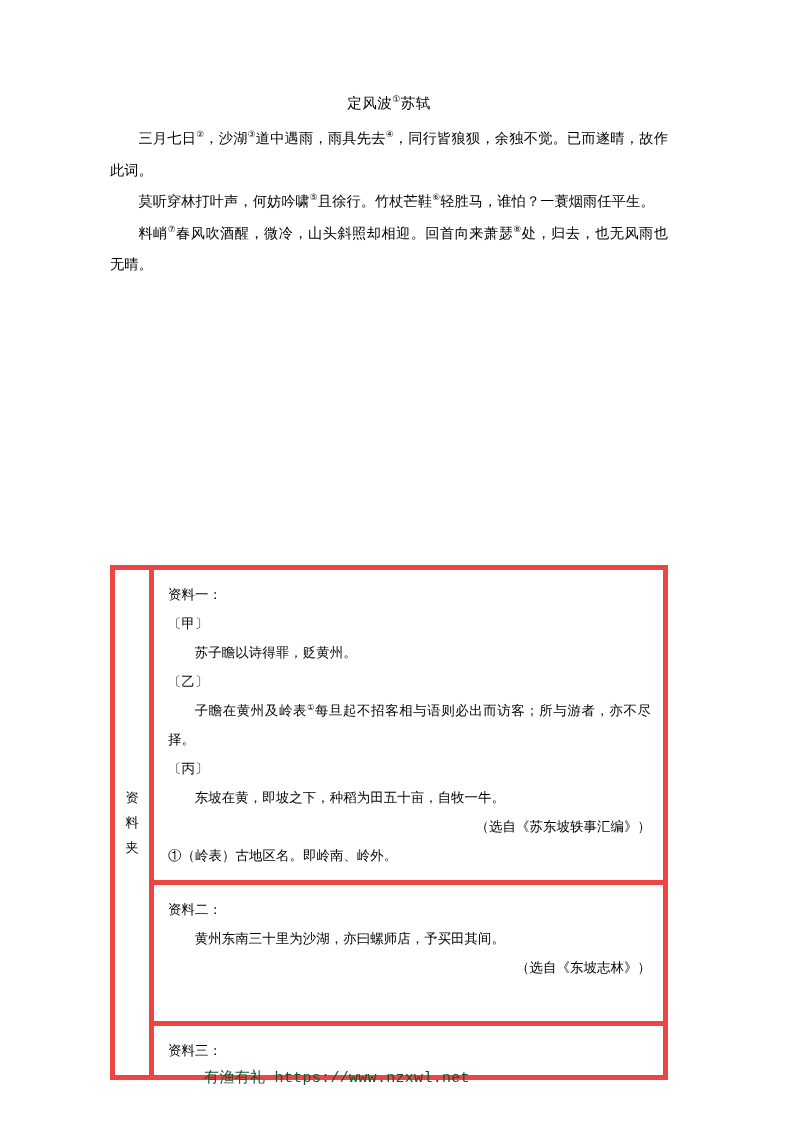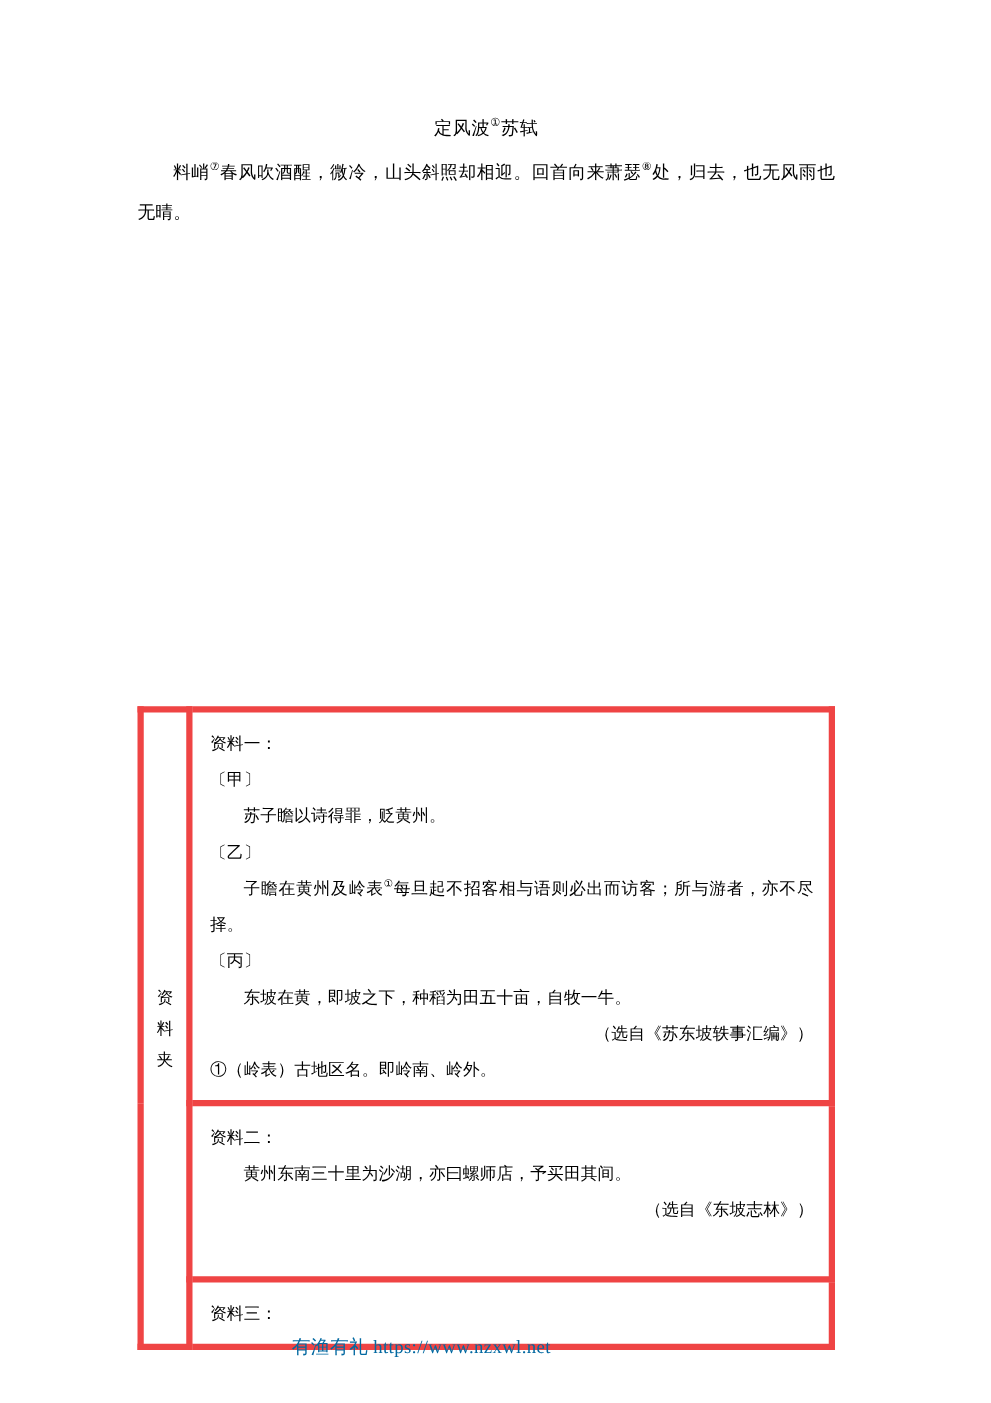--- a/index.html
+++ b/index.html
@@ -116,38 +116,40 @@
     display: block;
   }
 
   
   .watermark {
     position: absolute;
     left: 0;
     top: 1068px;
     width: 674px;
     text-align: center;
-    font-family: Liberation Serif, serif;
+    font-family: Liberation Mono, monospace;
     font-size: 15px;
-    color: #0369a1;
+    color: #14532d;
     letter-spacing: 0.3px;
   }
 </style>
 </head>
 <body>
 
 <div class="page">
 
   <div class="content">
 
     <div class="doc-title">
       <span>定风波</span><sup class="mark">①</sup><span>苏轼</span>
     </div>
 
+    <p class="body-par">三月七日<sup class="mark">②</sup>，沙湖<sup class="mark">③</sup>道中遇雨，雨具先去<sup class="mark">④</sup>，同行皆狼狈，余独不觉。已而遂晴，故作此词。</p>
 
+    <p class="body-par">莫听穿林打叶声，何妨吟啸<sup class="mark">⑤</sup>且徐行。竹杖芒鞋<sup class="mark">⑥</sup>轻胜马，谁怕？一蓑烟雨任平生。</p>
 
     <p class="body-par">料峭<sup class="mark">⑦</sup>春风吹酒醒，微冷，山头斜照却相迎。回首向来萧瑟<sup class="mark">⑧</sup>处，归去，也无风雨也无晴。</p>
 
 
 
   </div>
 
   <table class="res-table">
     <tbody>
         <tr>

